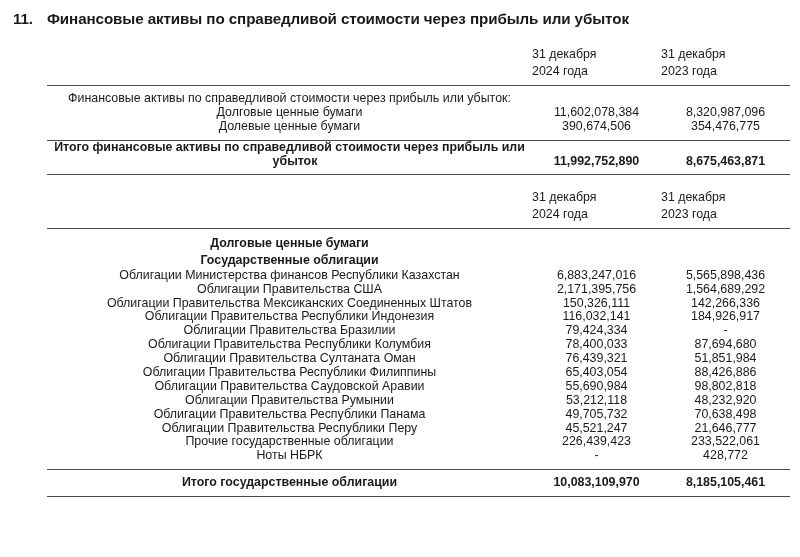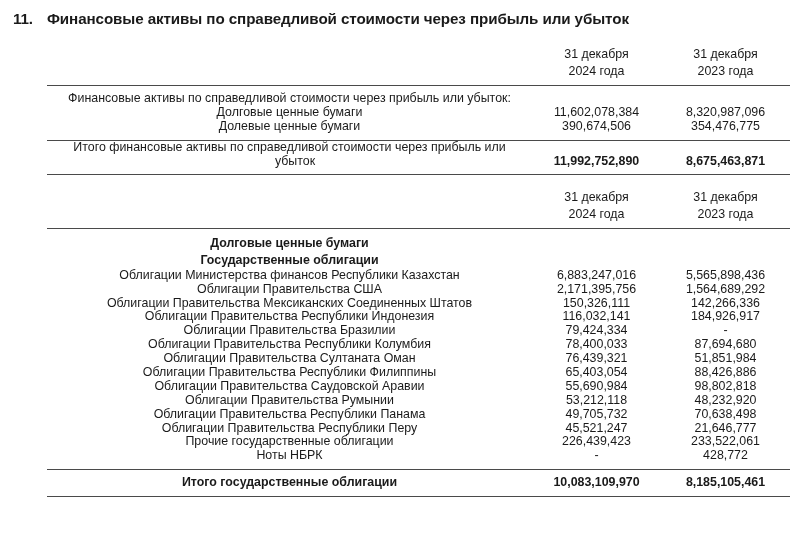--- a/index.html
+++ b/index.html
@@ -69,21 +69,21 @@
   }
   .num {
     text-align: center;
     padding: 1.1px 1px 1.1px 6px;
     white-space: nowrap;
     font-variant-numeric: tabular-nums;
   }
 
   
   .hdr {
-    text-align: center;
+    text-align: left;
     font-weight: bold;
     padding: 0 1px 0 6px;
     white-space: nowrap;
     line-height: 1.33;
     margin-top: 18px;
   }
   .hdr .l2 { display: block; }
 
   
   .sp-6 td  { height: 6px; }
@@ -95,21 +95,21 @@
 
   .sub-head td {
     font-weight: bold;
     padding-top: 1.4px;
     padding-bottom: 1.4px;
   }
 
   
   .wrap-total .lbl {
     white-space: normal;
-    font-weight: normal;
+    font-weight: bold;
     margin-top: 19px;
   }
   .wrap-total .lbl .ln2 {
     display: block;
     padding-left: 11px;
   }
 
   .dash { letter-spacing: 0; }
 </style>
 </head>

